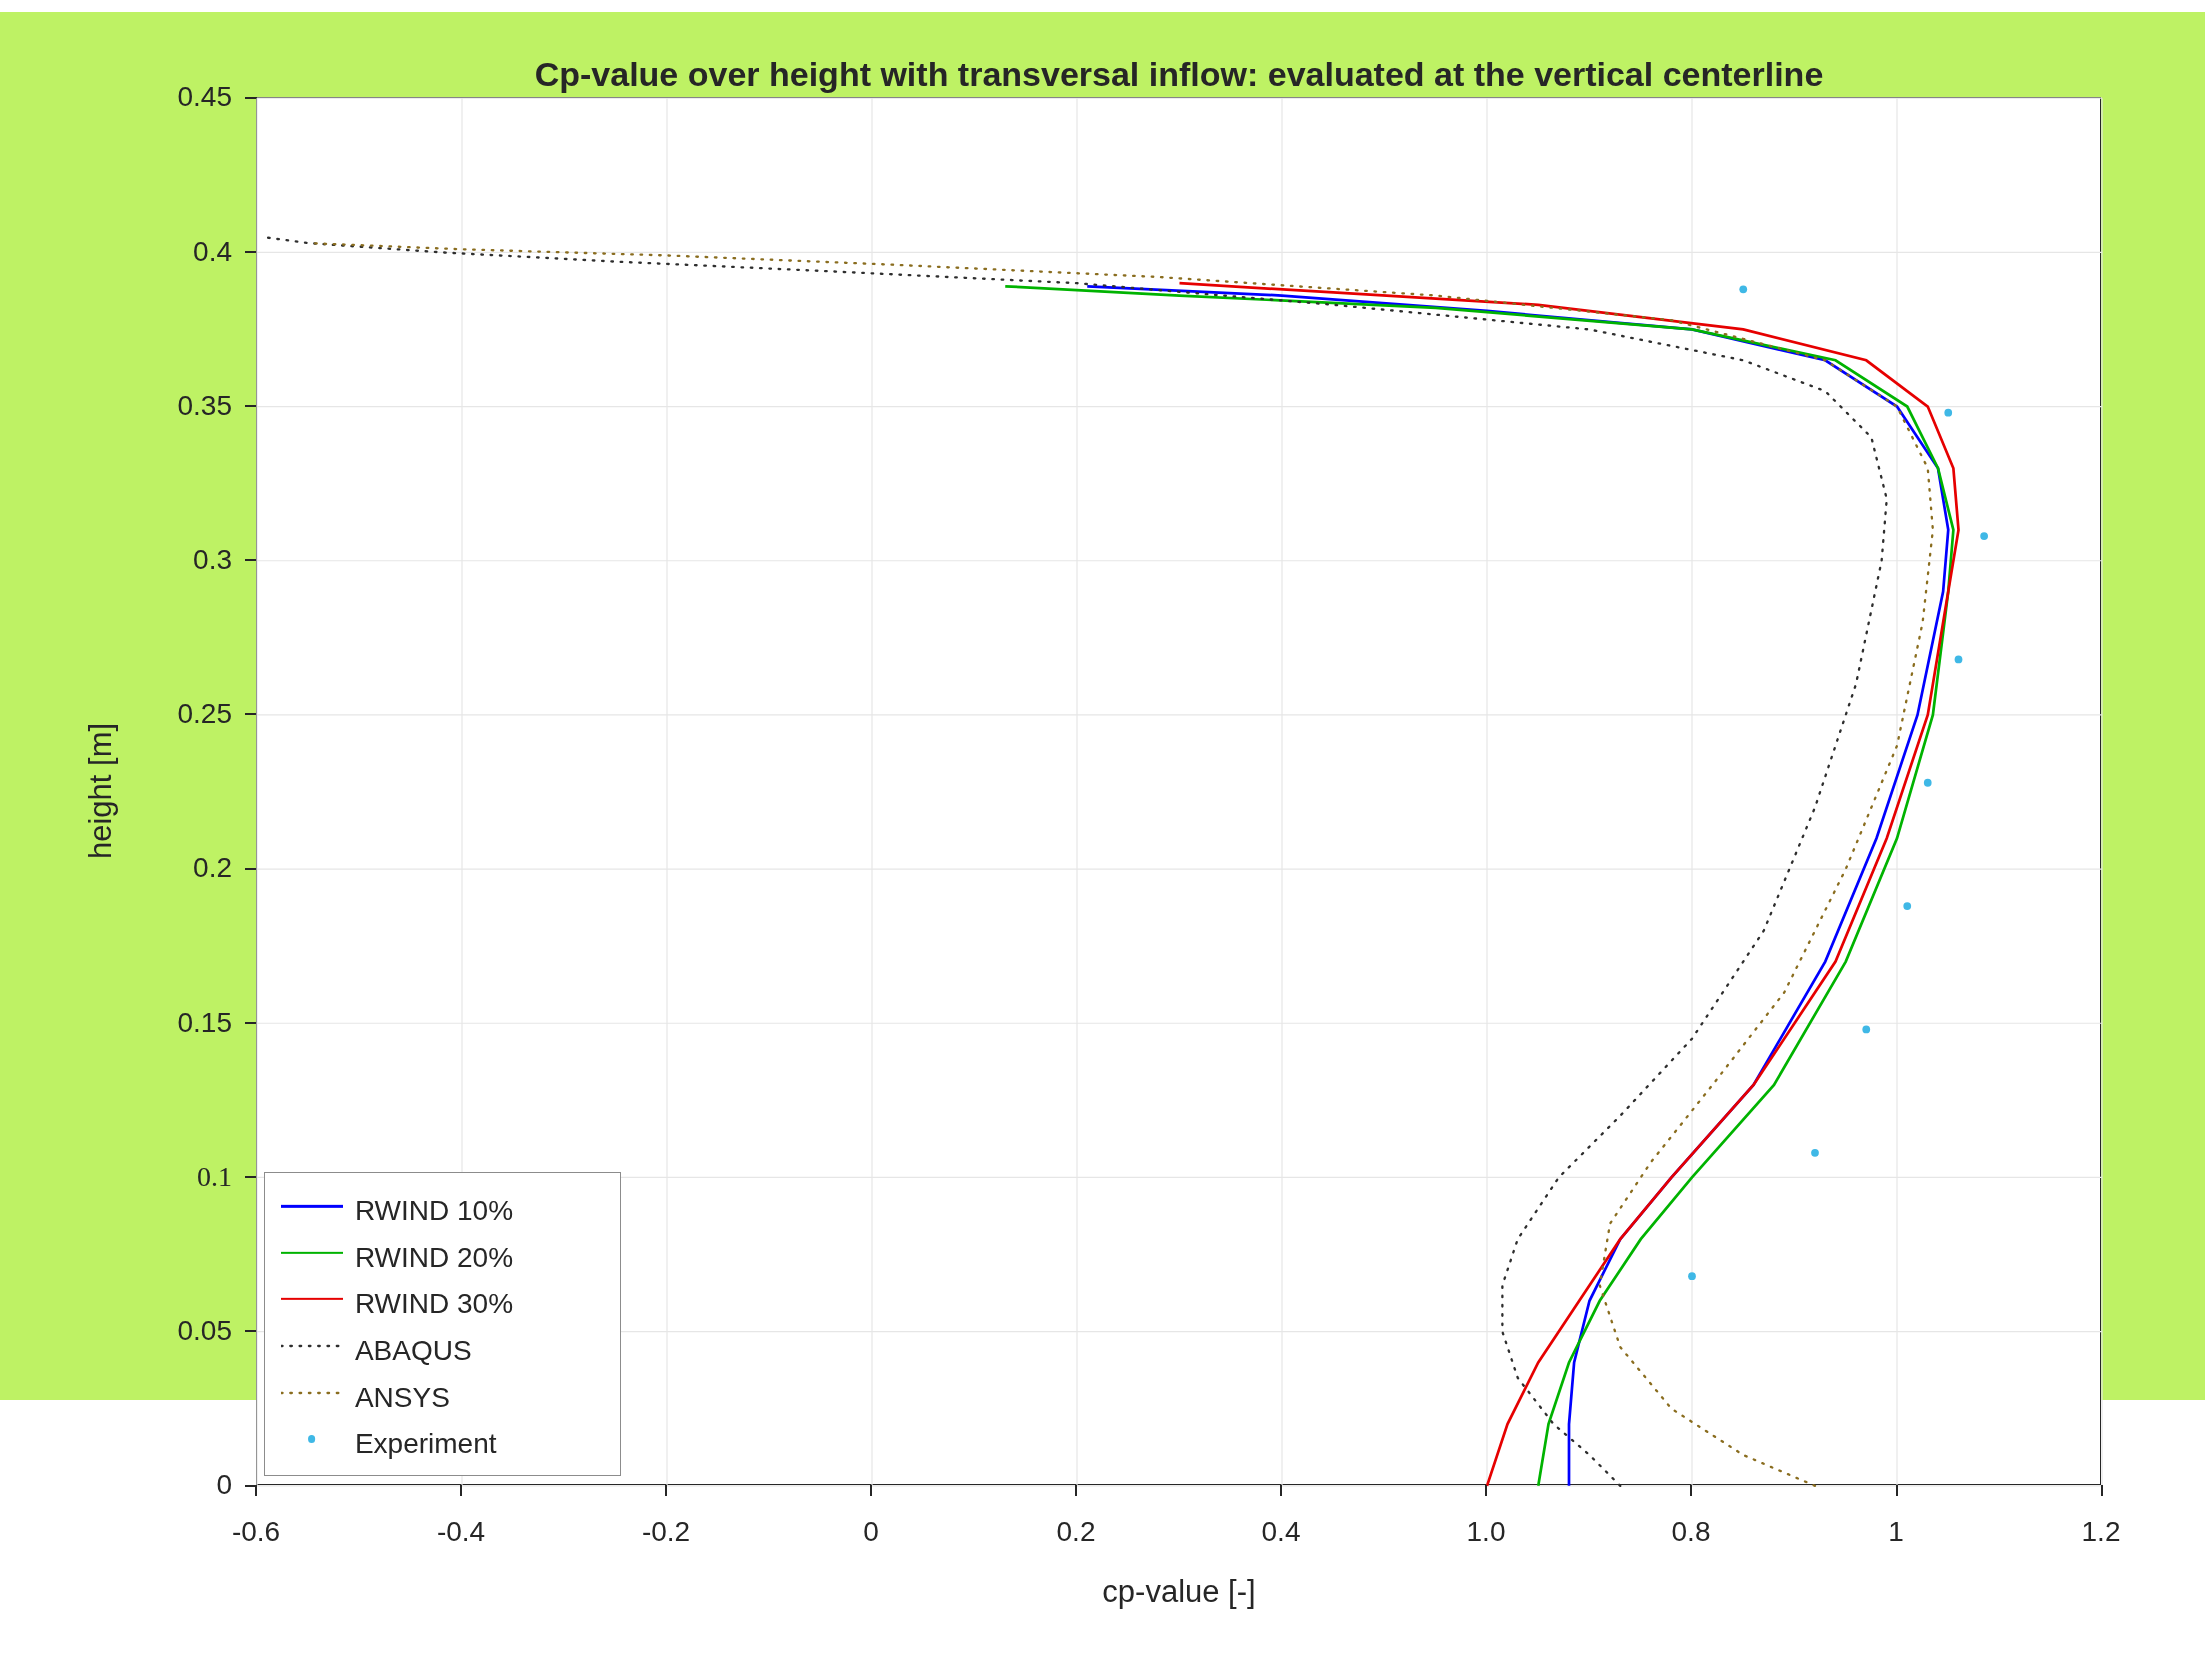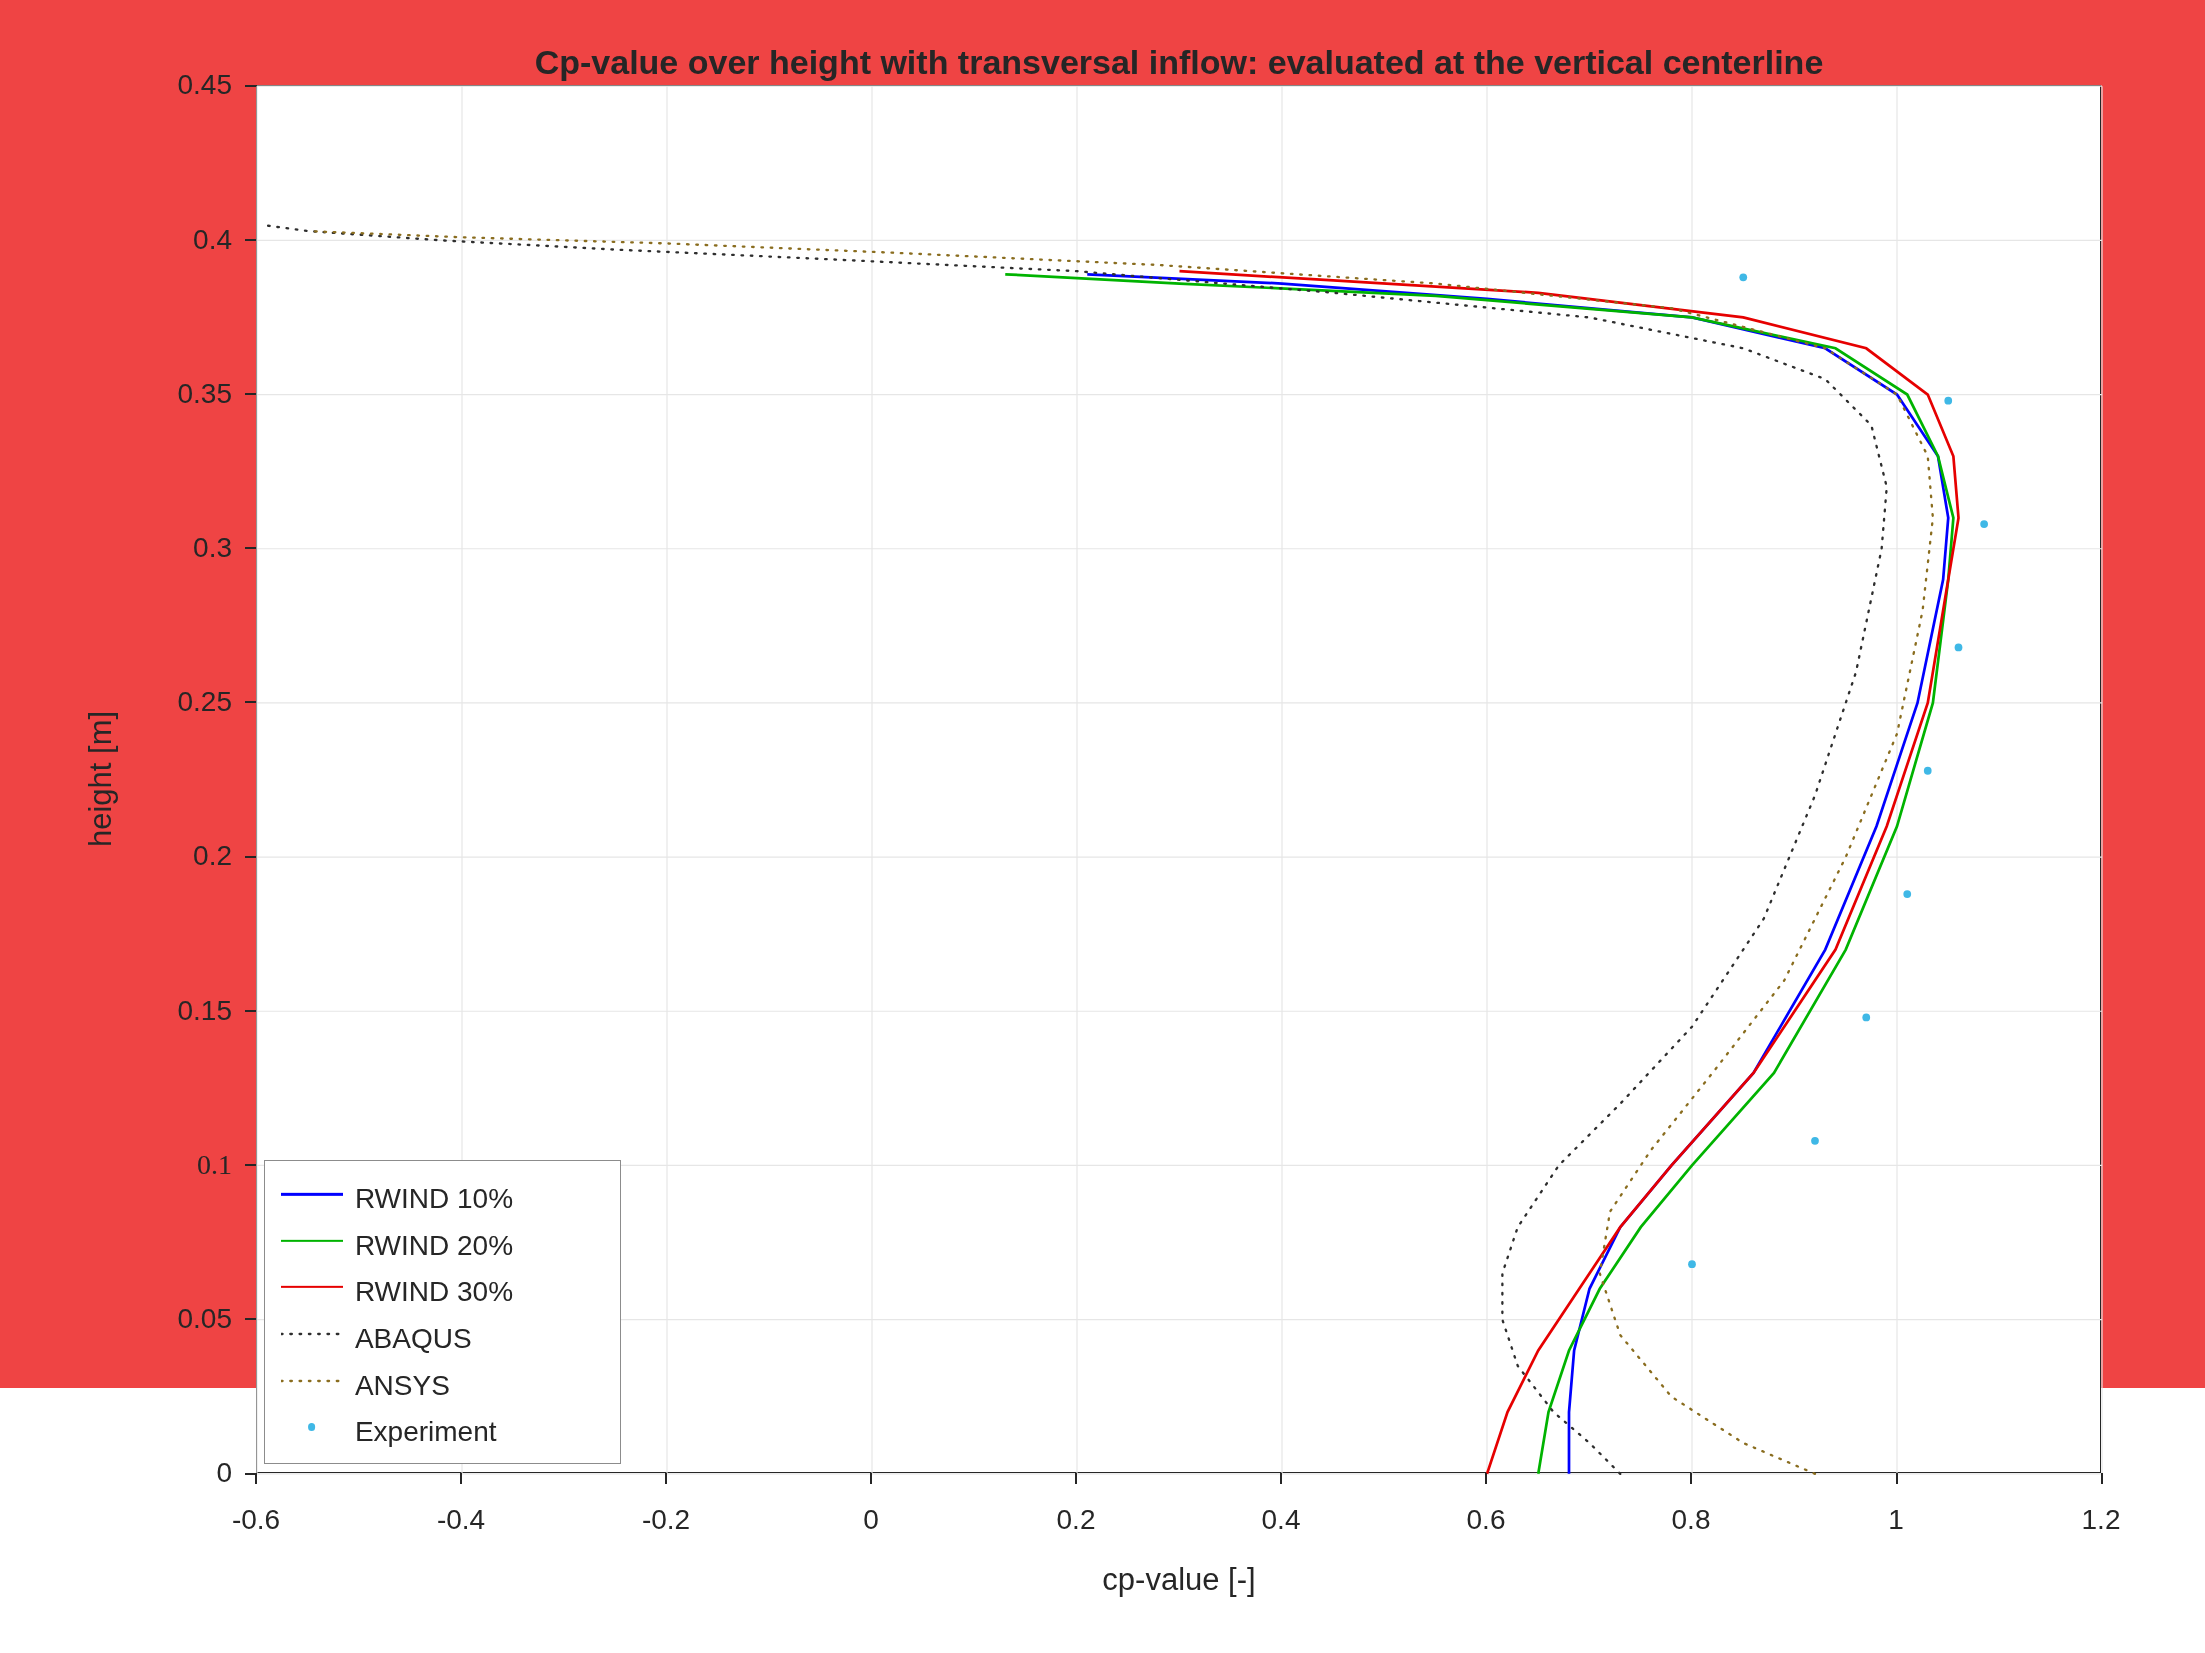--- a/index.html
+++ b/index.html
@@ -6,24 +6,24 @@
     margin: 0;
     padding: 0;
     width: 2205px;
     height: 1654px;
     background: #ffffff;
     font-family: Arial, Helvetica, sans-serif;
   }
   .figure {
     position: absolute;
     left: 0;
-    top: 0;
+    top: 12px;
     width: 2205px;
     height: 1388px;
-    background: #ef4444;
+    background: #bef264;
   }
   .plot-area {
     position: absolute;
     border: 1.6px solid #262626;
     background: #ffffff;
     box-sizing: border-box;
   }
   .tick-label-x {
     position: absolute;
     font-size: 28px;
@@ -215,21 +215,21 @@
     <div class="tick-label-x" style="left: 461px; top: 1504px;">-0.4</div>
     <div class="tick" style="left: 665px; top: 1473px; width: 1.6px; height: 11px;"></div>
     <div class="tick-label-x" style="left: 666px; top: 1504px;">-0.2</div>
     <div class="tick" style="left: 870px; top: 1473px; width: 1.6px; height: 11px;"></div>
     <div class="tick-label-x" style="left: 871px; top: 1504px;">0</div>
     <div class="tick" style="left: 1075px; top: 1473px; width: 1.6px; height: 11px;"></div>
     <div class="tick-label-x" style="left: 1076px; top: 1504px;">0.2</div>
     <div class="tick" style="left: 1280px; top: 1473px; width: 1.6px; height: 11px;"></div>
     <div class="tick-label-x" style="left: 1281px; top: 1504px;">0.4</div>
     <div class="tick" style="left: 1485px; top: 1473px; width: 1.6px; height: 11px;"></div>
-    <div class="tick-label-x" style="left: 1486px; top: 1504px;">0.6</div>
+    <div class="tick-label-x" style="left: 1486px; top: 1504px;">1.0</div>
     <div class="tick" style="left: 1690px; top: 1473px; width: 1.6px; height: 11px;"></div>
     <div class="tick-label-x" style="left: 1691px; top: 1504px;">0.8</div>
     <div class="tick" style="left: 1896px; top: 1473px; width: 1.6px; height: 11px;"></div>
     <div class="tick-label-x" style="left: 1896px; top: 1504px;">1</div>
     <div class="tick" style="left: 2101px; top: 1473px; width: 1.6px; height: 11px;"></div>
     <div class="tick-label-x" style="left: 2101px; top: 1504px;">1.2</div>
     <div class="tick" style="left: 245px; top: 1473px; width: 11px; height: 1.6px;"></div>
     <div class="tick-label-y" style="right: 1973px; top: 1473px;">0</div>
     <div class="tick" style="left: 245px; top: 1318px; width: 11px; height: 1.6px;"></div>
     <div class="tick-label-y" style="right: 1973px; top: 1319px;">0.05</div>

